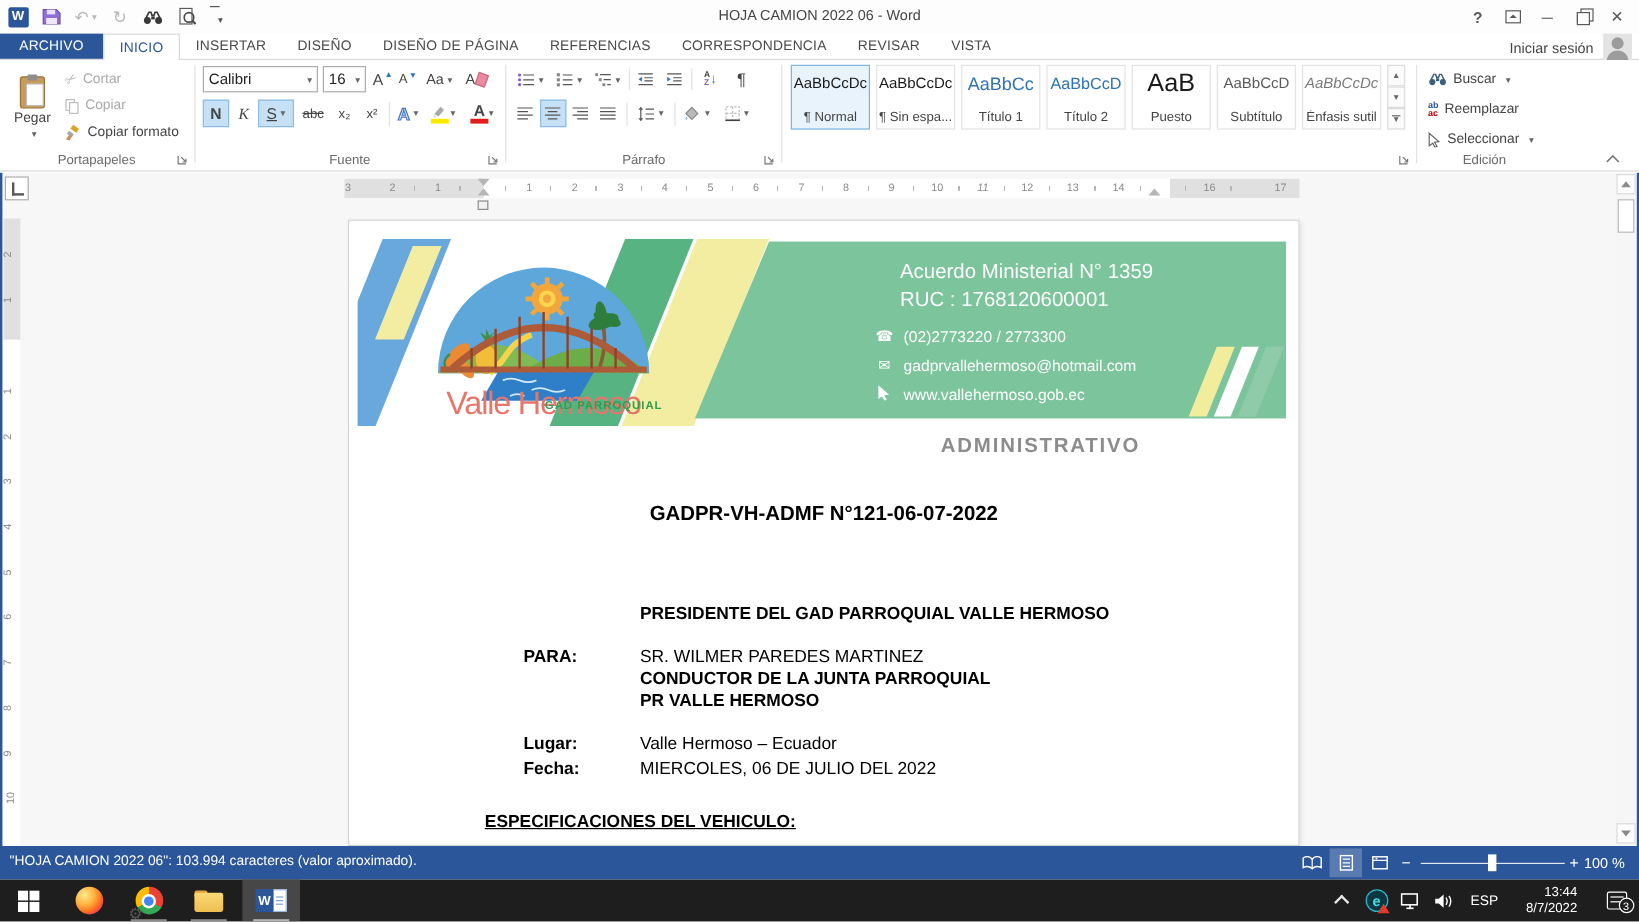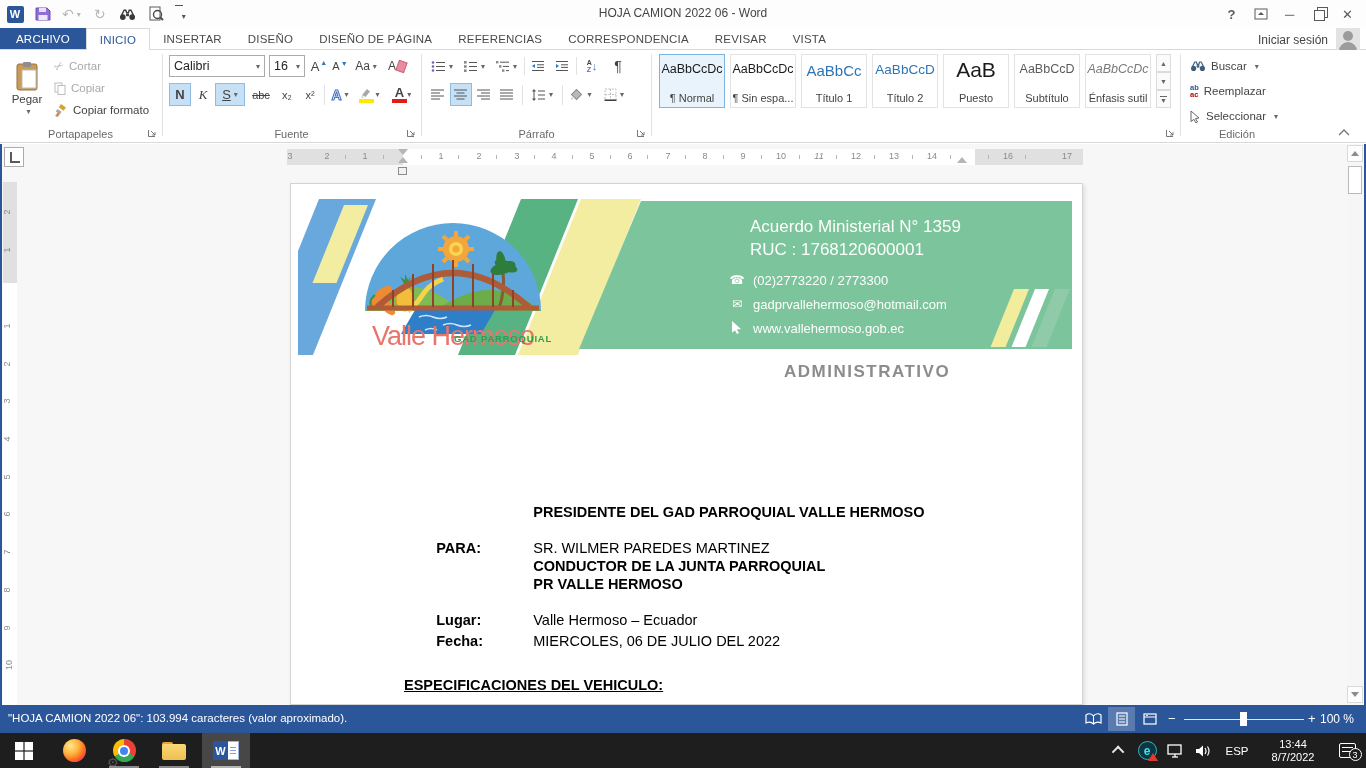--- a/index.html
+++ b/index.html
@@ -113,21 +113,21 @@
   .folder::before { content:""; position:absolute; left:0; top:0; width:11px; height:5px; background:#E8A33D; border-radius:2px 2px 0 0; }
   .folder::after { content:""; position:absolute; left:0; top:2px; width:24px; height:16px; background:linear-gradient(#F9D876,#EFBF4F); border-radius:2px; }
   .wordtask { display:flex; align-items:center; }
   .wordtask .w { width:15px; height:19px; background:#2B579A; color:#fff; font-size:11px; font-weight:bold; display:flex; align-items:center; justify-content:center; }
   .wordtask .pg { width:11px; height:19px; background:#fff; border:1px solid #9FB6D8; border-left:none; padding:3px 1px; }
   .wordtask .pg i { display:block; height:1px; background:#7FA3D4; margin:2px 1px; }
   .tray { position:absolute; top:0; height:35px; display:flex; align-items:center; justify-content:center; color:#fff; }
   .chev { width:9px; height:9px; border-left:2px solid #E8E8E8; border-top:2px solid #E8E8E8; transform:rotate(45deg) translateY(2px); }
   .eset { position:relative; width:19px; height:19px; border-radius:50%; background:#0C3742; border:1px solid #27B7C9; color:#3FE3E3; font-size:12px; font-weight:bold; display:flex; align-items:center; justify-content:center; }
   .eset::after { content:""; position:absolute; right:-2px; bottom:-2px; width:0; height:0; border-left:5px solid transparent; border-right:5px solid transparent; border-bottom:8px solid #E03A2F; }
-  .clock { text-align:center; font-size:11px; line-height:13px; }
+  .clock { text-align:right; font-size:11px; line-height:13px; }
   .notif { position:relative; width:17px; height:15px; border:1.5px solid #fff; border-radius:2px; }
   .notif i { display:block; height:1.5px; background:#fff; margin:2.5px 2px 0 2px; }
   .badge { position:absolute; right:-7px; bottom:-4px; width:13px; height:13px; border-radius:50%; background:#1E1E1E; border:1px solid #fff; color:#fff; font-size:9px; display:flex; align-items:center; justify-content:center; }
 </style>
 </head>
 <body>
 
 <div class="screen">
 
   <div id="titlebar">
@@ -628,20 +628,21 @@
         <span class="bn-ic" style="left:430px;top:98px">✉</span>
         <div class="bn-t" style="left:455px;top:98px;font-size:13px">gadprvallehermoso@hotmail.com</div>
         <svg style="position:absolute;left:433px;top:122px" width="11" height="13" viewBox="0 0 11 13">
           <path d="M1 0 L10 8 L5.8 8.4 L8 12 L6 13 L4 9.4 L1 11.6 Z" fill="#fff"></path>
           </svg>
         <div class="bn-t" style="left:455px;top:122px;font-size:13px">www.vallehermoso.gob.ec</div>
       </div>
 
       <div id="dept">ADMINISTRATIVO</div>
 
+      <div class="doc-title" style="top:234px">GADPR-VH-ADMF  N°121-06-07-2022</div>
 
       <div class="doc-line" style="top:304px">
         <span class="lbl"></span><span class="b">PRESIDENTE DEL GAD PARROQUIAL VALLE HERMOSO</span></div>
       <div class="doc-line" style="top:340px">
         <span class="lbl">PARA:</span><span>SR. WILMER PAREDES MARTINEZ</span></div>
       <div class="doc-line" style="top:358px">
         <span class="lbl"></span><span class="b">CONDUCTOR DE LA JUNTA PARROQUIAL</span></div>
       <div class="doc-line" style="top:376px">
         <span class="lbl"></span><span class="b">PR VALLE HERMOSO</span></div>
       <div class="doc-line" style="top:412px">

